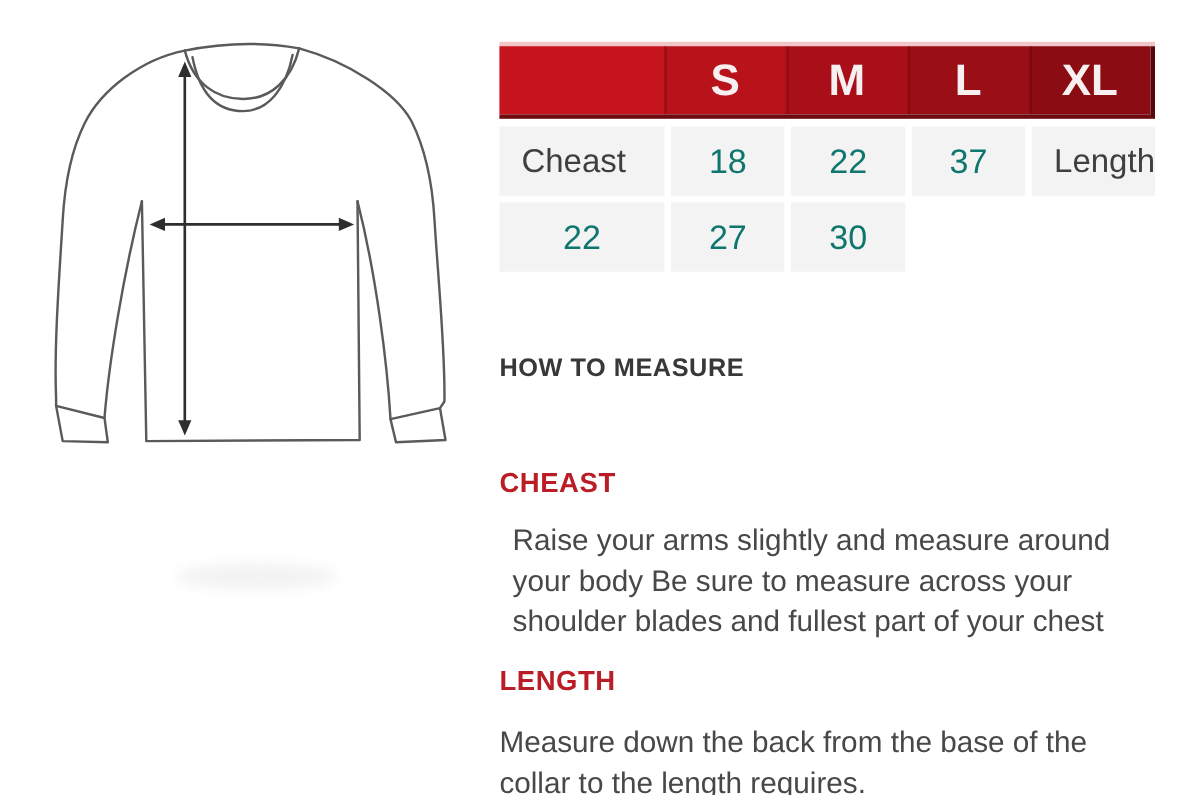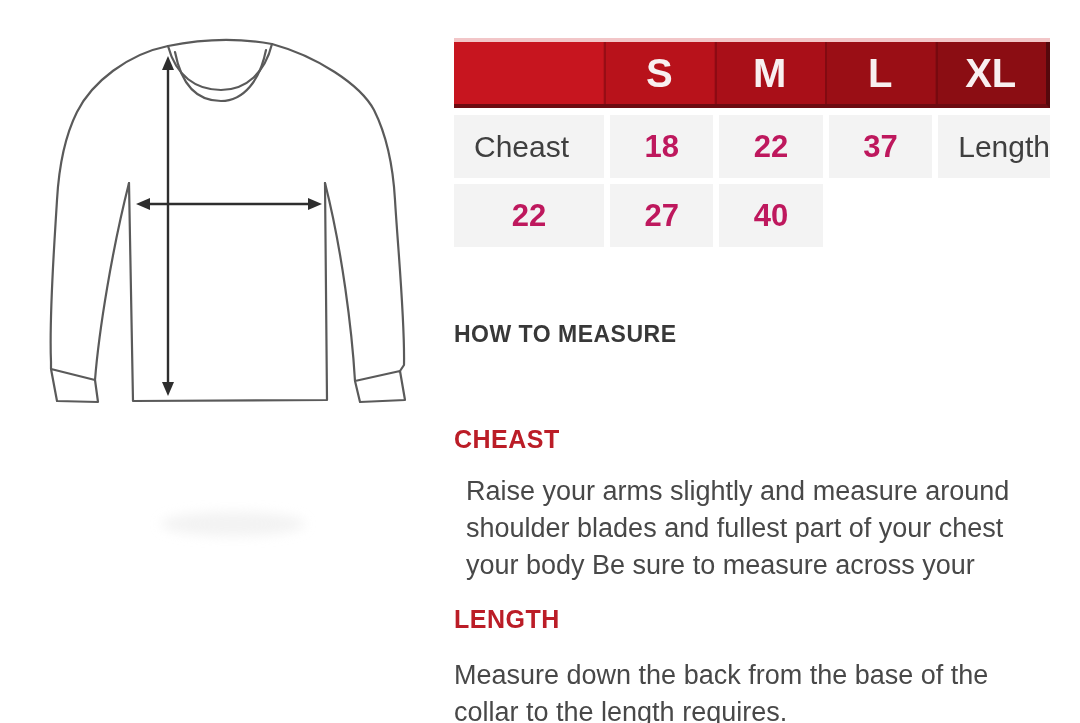--- a/index.html
+++ b/index.html
@@ -38,21 +38,21 @@
   .tbody{
     margin-top:7px;
     display:grid;
     grid-template-columns:150px repeat(4,1fr);
     gap:6px;
   }
   .td{
     background:#f3f3f3;
     height:63px;
     display:flex;align-items:center;justify-content:center;
-    font-size:31px;font-weight:700;color:#be185d;
+    font-size:31px;font-weight:400;color:#0f766e;
   }
   .td.rowlabel{
     justify-content:flex-start;
     padding-left:20px;
     font-weight:400;color:#3f3f3f;font-size:30px;
   }
 
   
   .howto-title{
     position:absolute;left:454px;top:321px;
@@ -132,31 +132,31 @@
     </div>
     <div class="tbody">
       <div class="td rowlabel">Cheast</div>
       <div class="td">18</div>
       <div class="td">22</div>
       <div class="td">37</div>
 
       <div class="td rowlabel">Length</div>
       <div class="td">22</div>
       <div class="td">27</div>
-      <div class="td">40</div>
+      <div class="td">30</div>
     </div>
   </div>
 
   <div class="howto-title">HOW TO MEASURE</div>
 
   <div class="sec-heading cheast">CHEAST</div>
   <div class="sec-body cheast">
     <div>Raise your arms slightly and measure around</div>
+    <div>your body Be sure to measure across your</div>
     <div>shoulder blades and fullest part of your chest</div>
-    <div>your body Be sure to measure across your</div>
   </div>
 
   <div class="sec-heading length">LENGTH</div>
   <div class="sec-body length">
     <div>Measure down the back from the base of the</div>
     <div>collar to the length requires.</div>
   </div>
 
 </div>
 

